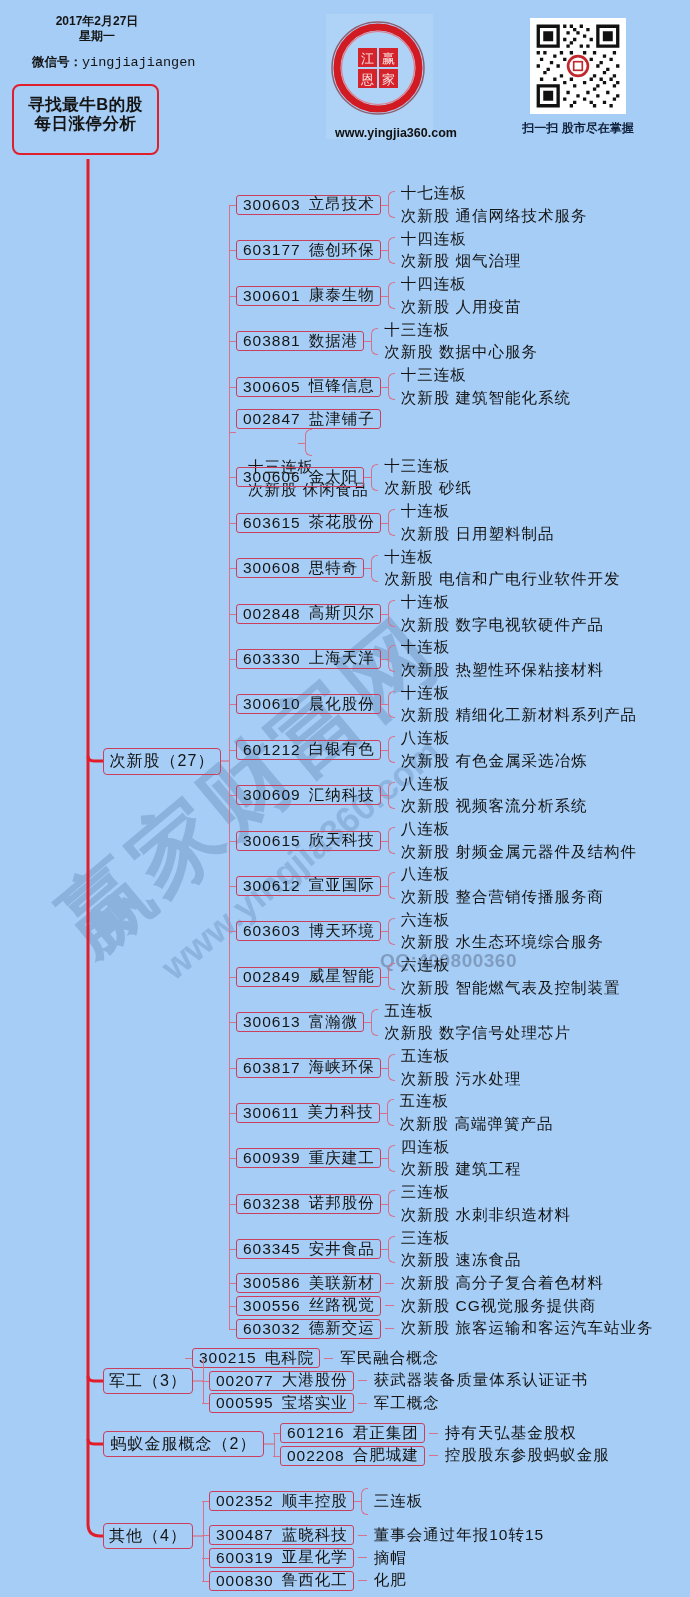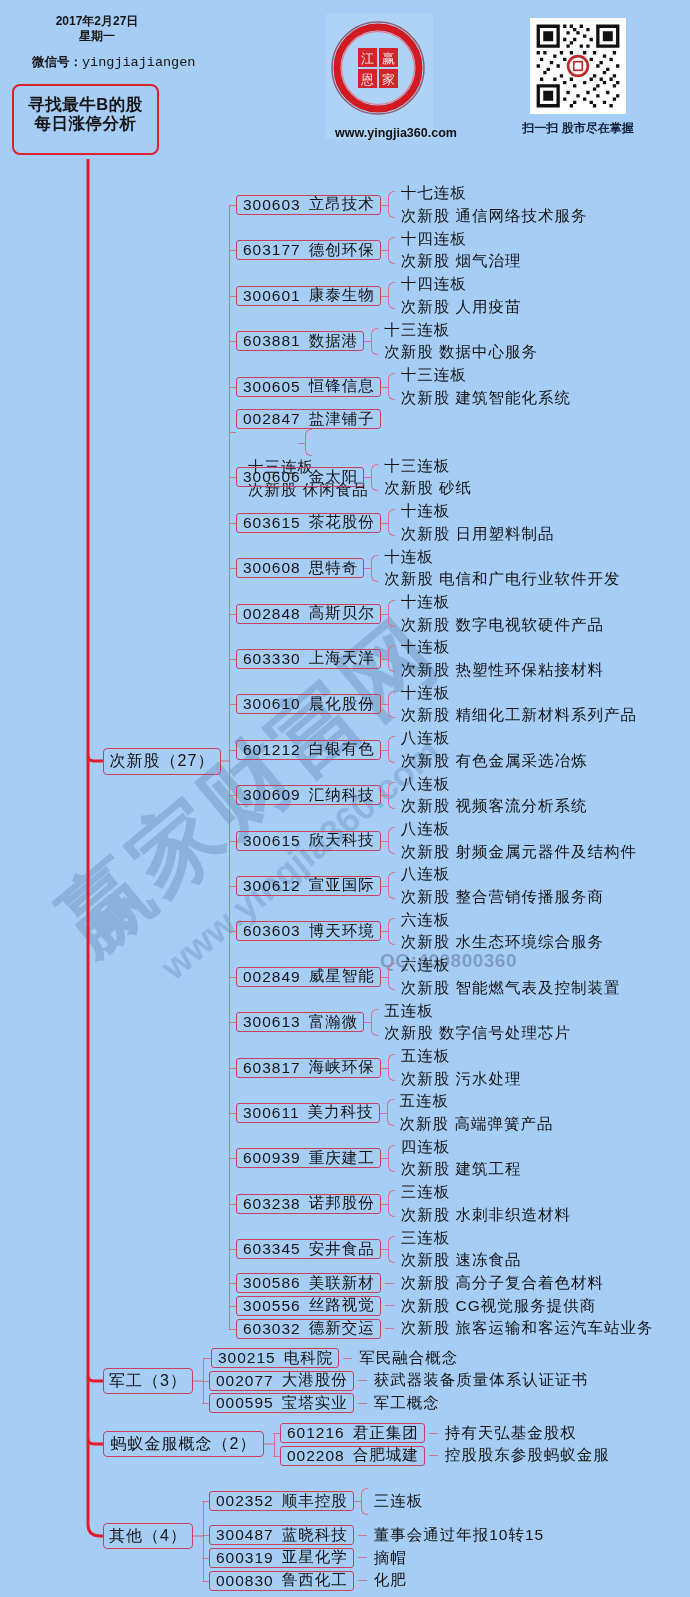--- a/index.html
+++ b/index.html
@@ -478,21 +478,21 @@
         <span class="sname">德新交运</span>
       </div>
       <span class="conn"></span>
       <div class="details">
         <div class="dline">次新股 旅客运输和客运汽车站业务</div>
       </div>
     </div>
     <div class="vline" style="left: 229px; top: 205px; height: 1123.65px;"></div>
   </div>
 <div class="group">
-    <div class="row one" style="left: 211px; top: 1346.7px; height: 22.7px;">
+    <div class="row one" style="left: 192px; top: 1346.7px; height: 22.7px;">
       <span class="tick"></span>
       <div class="node">
         <span class="code">300215</span>
         <span class="sname">电科院</span>
       </div>
       <span class="conn"></span>
       <div class="details">
         <div class="dline">军民融合概念</div>
       </div>
     </div>

